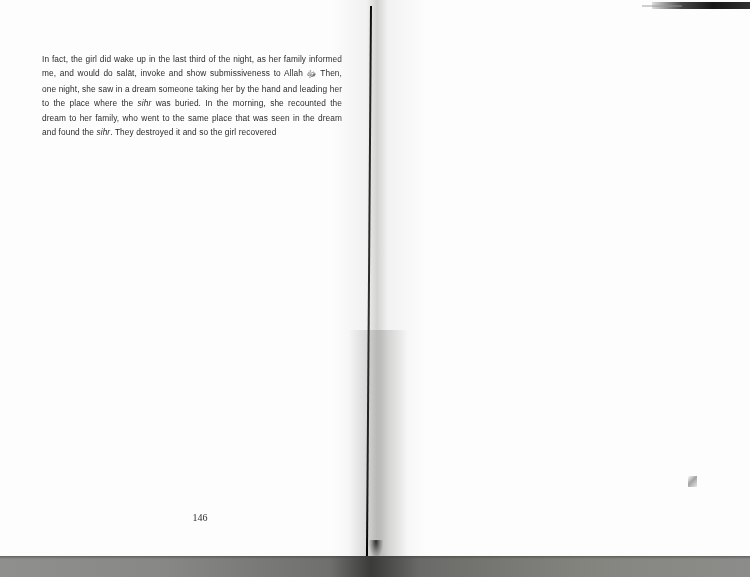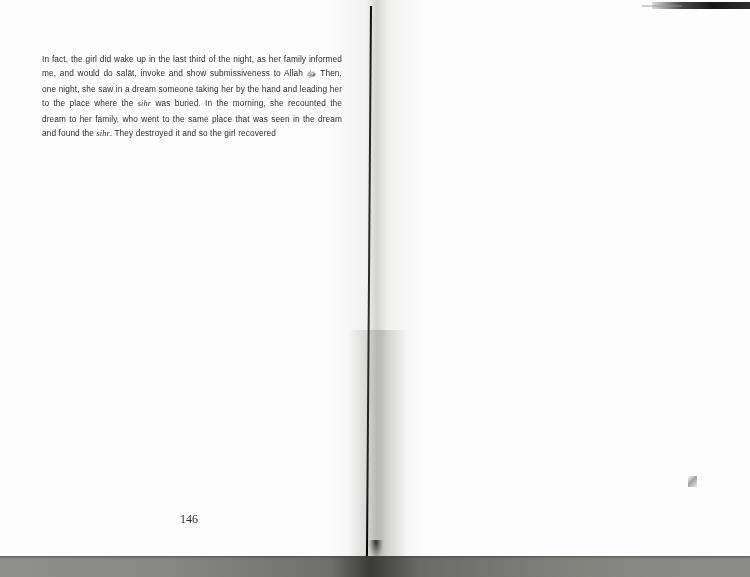--- a/index.html
+++ b/index.html
@@ -146,37 +146,38 @@
     position: absolute;
     left: 42px;
     top: 52px;
     width: 300px;
     font-size: 8.3px;
     line-height: 14.4px;
     text-align: justify;
     color: #2b2b2b;
     letter-spacing: 0.1px;
   }
-  #left-body .ital { font-style: italic; font-family: Liberation Serif, serif; }
+  #left-body .ital { font-style: italic; }
   .honorific {
     font-size: 9px;
     letter-spacing: 0;
     vertical-align: -1px;
     color: #3a3a3a;
   }
 
   #left-folio {
     position: absolute;
     left: 0;
     top: 512px;
     width: 378px;
     text-align: center;
     font-family: "Liberation Serif", serif;
-    font-size: 12px;
+    font-size: 10px;
     color: #2e2e2e;
+    padding-left: 11px;
   }
 
   #right-folio {
     position: absolute;
     left: 372px;
     top: 518px;
     width: 356px;
     text-align: center;
     font-family: "Liberation Serif", serif;
     font-size: 10px;

